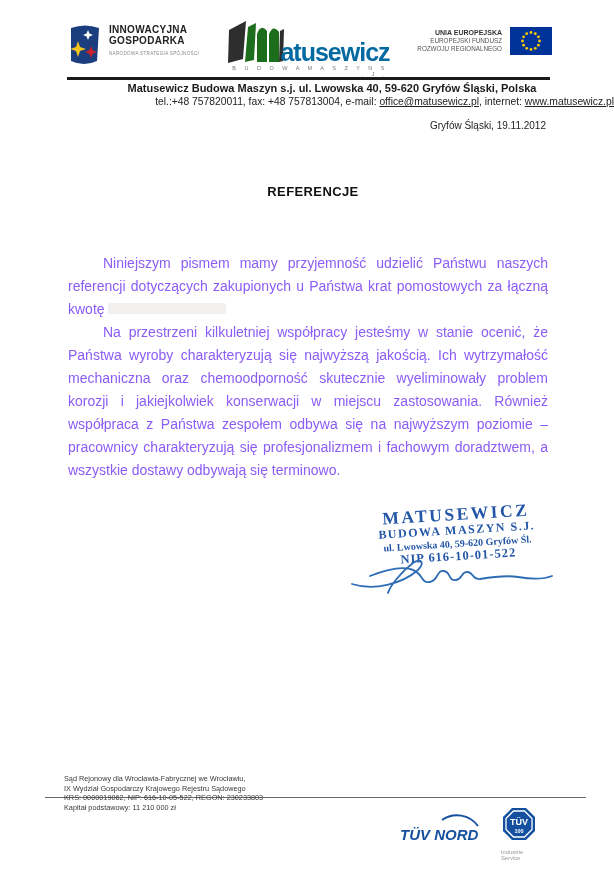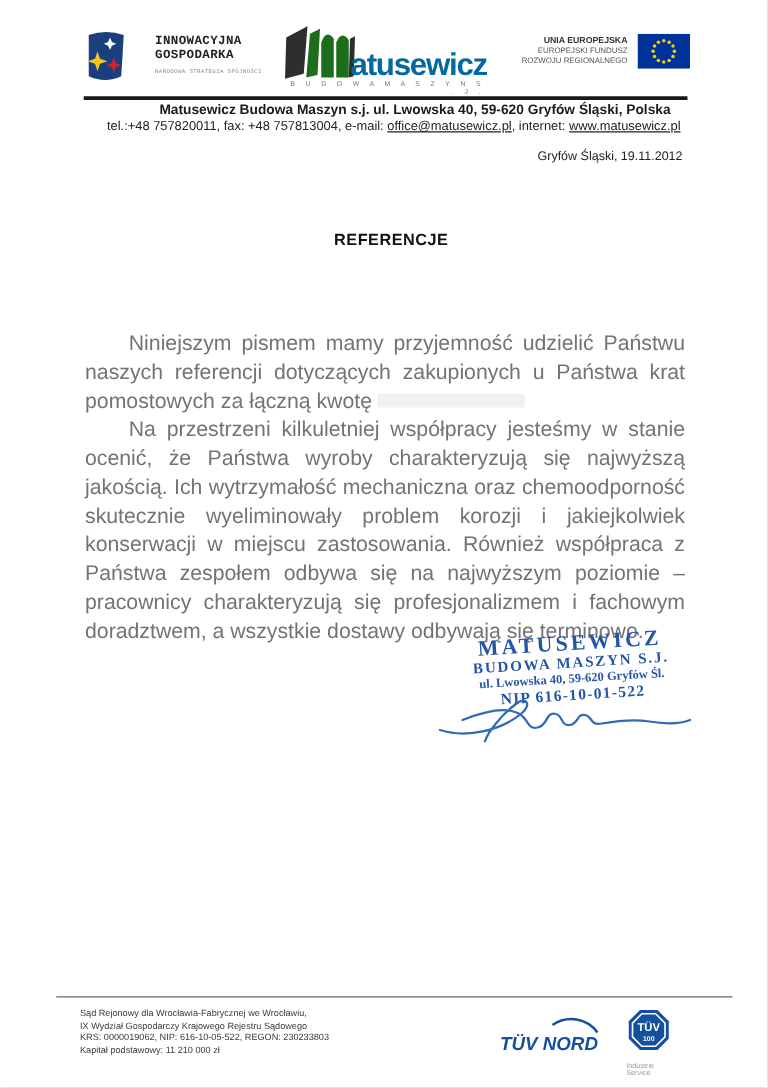--- a/index.html
+++ b/index.html
@@ -2,53 +2,53 @@
 <html><head>
 <meta charset="utf-8">
 <style>
   html,body{margin:0;padding:0;background:#e8e8e8;}
   .page{
     position:relative;width:614px;height:870px;background:#ffffff;
     font-family:"Liberation Sans",sans-serif;color:#1f1f1f;overflow:hidden;
     margin:0 auto;box-shadow:0 0 6px rgba(0,0,0,.25);
   }
   
-  .logo-left{position:absolute;left:68px;top:24px;display:flex;align-items:center;gap:22px;font-family:Liberation Mono, monospace;}
+  .logo-left{position:absolute;left:68px;top:24px;display:flex;align-items:flex-start;gap:7px;}
   .logo-left .txt{line-height:11px;}
   .logo-left .t1{font-size:10px;font-weight:bold;letter-spacing:.3px;color:#222;}
   .logo-left .t2{font-size:4.6px;color:#8a8a8a;margin-top:2px;letter-spacing:.3px;}
   .logo-center{position:absolute;left:224px;top:18px;width:170px;text-align:center;}
   .logo-center .wordrow{display:flex;align-items:flex-end;justify-content:center;}
   .logo-center .wordmark{font-size:25px;font-weight:bold;color:#0369a1;letter-spacing:-1px;margin-left:-4px;line-height:24px;}
   .logo-center .sub{font-size:5.5px;color:#777;letter-spacing:3.5px;margin-top:1px;text-align:right;padding-right:6px;}
   .logo-right{position:absolute;right:62px;top:27px;display:flex;align-items:center;gap:8px;}
   .logo-right .txt{text-align:right;line-height:8px;}
   .logo-right .t1{font-size:7px;font-weight:bold;color:#333;}
   .logo-right .t2{font-size:6.3px;color:#555;}
   .hr-thick{position:absolute;left:67px;right:64px;top:77px;height:2.6px;background:#1a1a1a;}
   .addr{position:absolute;left:10px;right:0;top:82px;text-align:center;font-size:11px;font-weight:bold;color:#1a1a1a;padding-left:40px;}
-  .contact{position:absolute;left:0;right:0;top:96px;text-align:center;font-size:10.3px;color:#222;margin-left:16px;}
+  .contact{position:absolute;left:0;right:0;top:96px;text-align:right;font-size:10.3px;color:#222;margin-left:16px;}
   .contact a{color:#222;text-decoration:underline;}
   
   .dateline{position:absolute;right:68px;top:120px;font-size:10px;color:#222;}
   .doc-title{position:absolute;left:0;right:0;top:184px;text-align:center;font-size:13px;font-weight:bold;letter-spacing:.4px;color:#111;padding-left:12px;}
-  .body-text{position:absolute;left:68px;right:66px;top:263px;font-size:17px;line-height:23px;text-align:justify;color:#737373;}
+  .body-text{position:absolute;left:68px;right:66px;top:252px;font-size:14px;line-height:23px;text-align:justify;color:#8b5cf6;}
   .body-text p{margin:0;text-indent:35px;}
   .redacted{display:inline-block;width:118px;height:11px;background:#f1f0ee;border-radius:2px;vertical-align:baseline;}
   
   .stamp{position:absolute;left:352px;top:504px;width:210px;text-align:center;
     color:#2456a8;font-family:"Liberation Serif",serif;transform:rotate(-3.5deg);line-height:1.15;}
   .stamp .s1{font-size:17.5px;font-weight:bold;letter-spacing:2.5px;}
   .stamp .s2{font-size:12px;font-weight:bold;letter-spacing:1.5px;}
   .stamp .s3{font-size:10px;font-weight:bold;}
   .stamp .s4{font-size:12.5px;font-weight:bold;letter-spacing:1px;}
   .signature{position:absolute;left:344px;top:548px;}
   
   .hr-thin{position:absolute;left:45px;right:28px;top:797px;height:1px;background:#666;}
-  .footer-text{position:absolute;left:64px;top:806px;font-size:7.3px;line-height:9.5px;color:#3a3a3a;}
+  .footer-text{position:absolute;left:64px;top:774px;font-size:7.3px;line-height:9.5px;color:#3a3a3a;}
   .tuvnord{position:absolute;left:398px;top:810px;}
   .tuvbadge{position:absolute;left:501px;top:806px;width:42px;}
   .tuvbadge .cap{font-size:5.8px;color:#9a9a9a;margin-top:1px;}
 </style>
 </head>
 <body>
 
 <div class="page">
 
   <div class="logo-left">

